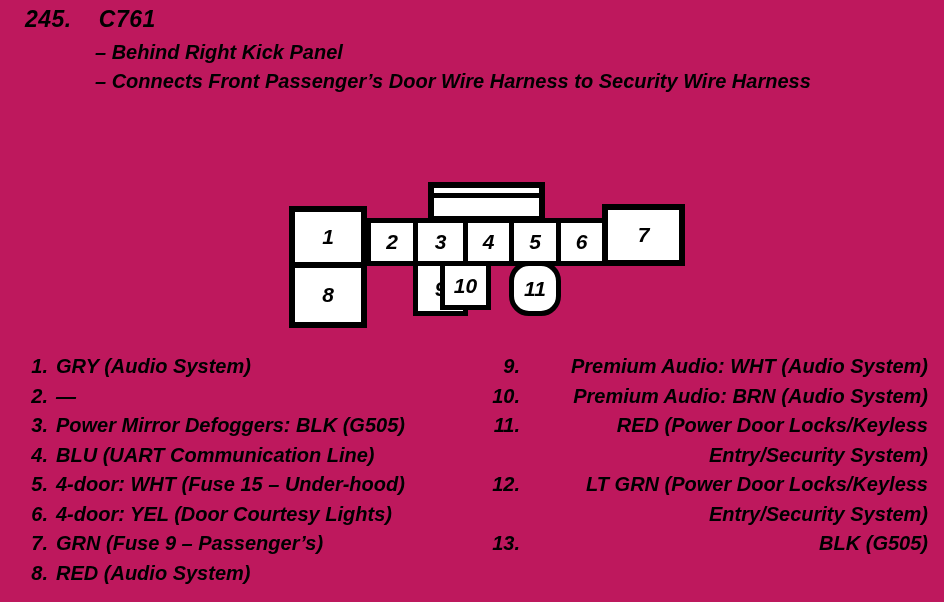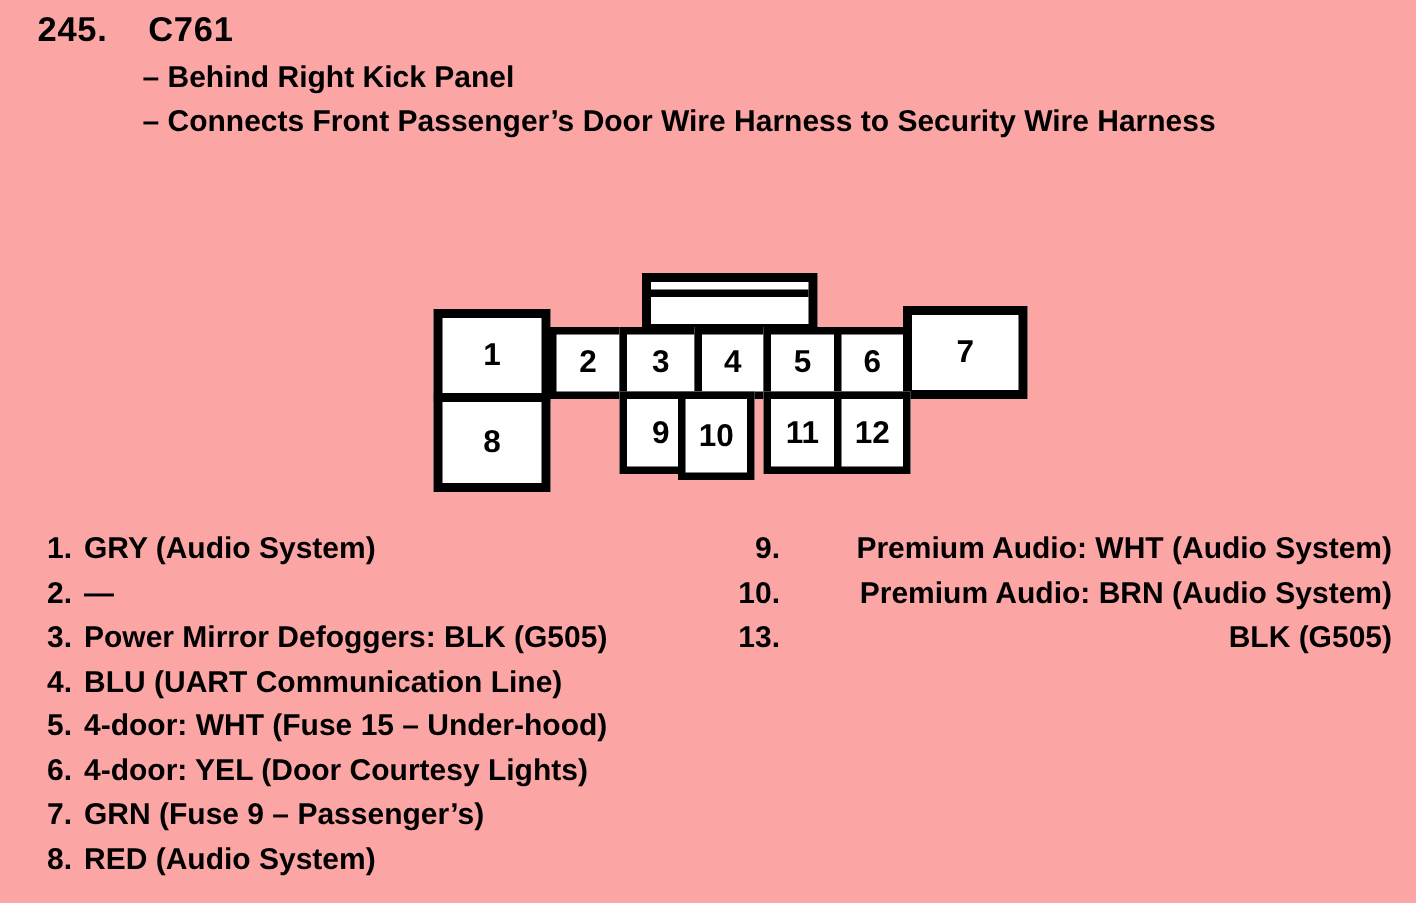--- a/index.html
+++ b/index.html
@@ -7,21 +7,22 @@
   body {
     width: 944px; height: 602px;
     font-family: "Liberation Sans", sans-serif;
     color: #000000;
     overflow: hidden;
     position: relative;
   }
   .page {
     position: absolute; left: 0; top: 0;
     width: 944px; height: 602px;
-    background: #fca5a5;
+    background: #be185d;
+    font-style: italic;
   }
 
   
   .header {
     position: absolute; left: 25px; top: 6px;
     font-size: 23px; font-weight: bold; letter-spacing: 0.5px;
     white-space: nowrap;
   }
   .header .conn-id { margin-left: 27px; }
 
@@ -49,22 +50,22 @@
   }
   .pin-1  { left: 289px; top: 206px; width: 78px; height: 62px; border-width: 6px; }
   .pin-8  { left: 289px; top: 262px; width: 78px; height: 66px; border-width: 6px; }
   .pin-2  { left: 366px; top: 218px; width: 52px; height: 48px; }
   .pin-3  { left: 413px; top: 218px; width: 55px; height: 48px; }
   .pin-4  { left: 463px; top: 218px; width: 51px; height: 48px; }
   .pin-5  { left: 509px; top: 218px; width: 52px; height: 48px; }
   .pin-6  { left: 556px; top: 218px; width: 51px; height: 48px; }
   .pin-7  { left: 602px; top: 204px; width: 83px; height: 62px; border-width: 6px; }
   .pin-9  { left: 413px; top: 261px; width: 55px; height: 55px; }
-  .pin-10 { left: 452px; top: 261px; width: 51px; height: 59px; }
-  .pin-11 { left: 509px; top: 261px; width: 52px; height: 55px; }
+  .pin-10 { left: 440px; top: 261px; width: 51px; height: 49px; }
+  .pin-11 { left: 509px; top: 261px; width: 52px; height: 55px; border-radius: 20px; }
   .pin-12 { left: 556px; top: 261px; width: 51px; height: 55px; }
   .pin-13 { left: 602px; top: 260px; width: 83px; height: 66px; border-width: 6px; }
 
   
   .legend-col {
     position: absolute; top: 352px;
     font-size: 20px; font-weight: bold; line-height: 29.5px;
   }
   .legend-col.left  { left: 30px;  }
   .legend-col.right { left: 490px; }
@@ -120,23 +121,20 @@
       </div>
     <div class="cell pin-9">
         <span>9</span>
       </div>
     <div class="cell pin-10">
         <span>10</span>
       </div>
     <div class="cell pin-11">
         <span>11</span>
       </div>
-    <div class="cell pin-12">
-        <span>12</span>
-      </div>
   </div>
 
   <div class="legend-col left">
     <div class="legend-row">
       <span class="legend-num">1.</span>
       <span class="legend-text">GRY (Audio System)</span>
     </div>
     <div class="legend-row">
       <span class="legend-num">2.</span>
       <span class="legend-text">—</span>
@@ -170,18 +168,26 @@
   <div class="legend-col right">
     <div class="legend-row">
       <span class="legend-num">9.</span>
       <span class="legend-text">Premium Audio: WHT (Audio System)</span>
     </div>
     <div class="legend-row">
       <span class="legend-num">10.</span>
       <span class="legend-text">Premium Audio: BRN (Audio System)</span>
     </div>
     <div class="legend-row">
+      <span class="legend-num">11.</span>
+      <span class="legend-text">RED (Power Door Locks/Keyless Entry/Security System)</span>
+    </div>
+    <div class="legend-row">
+      <span class="legend-num">12.</span>
+      <span class="legend-text">LT GRN (Power Door Locks/Keyless Entry/Security System)</span>
+    </div>
+    <div class="legend-row">
       <span class="legend-num">13.</span>
       <span class="legend-text">BLK (G505)</span>
     </div>
   </div>
 
 </div>
 
 </body></html>

